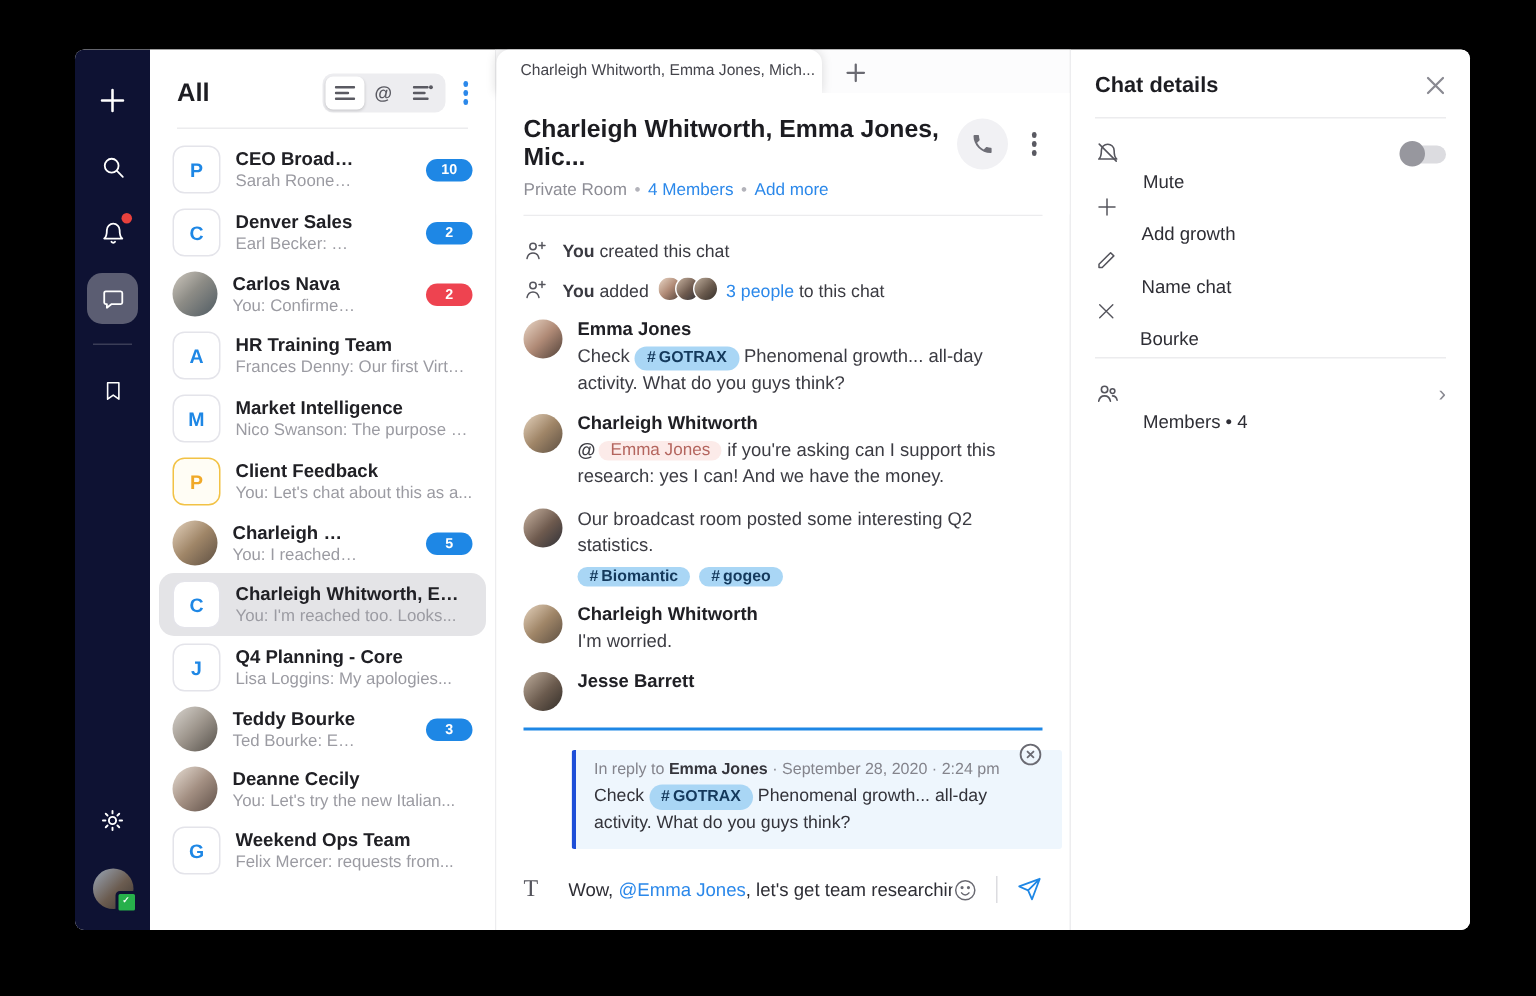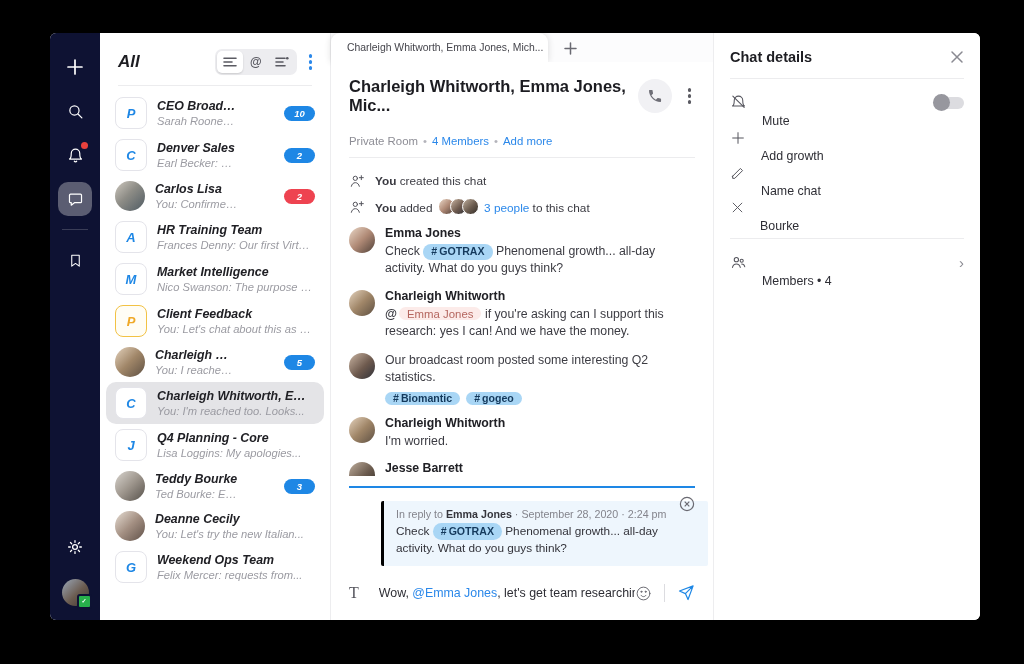--- a/index.html
+++ b/index.html
@@ -14,21 +14,21 @@
   .rail-btn.active{background:#5b5d72;border-radius:10px;}
   .rail-btn svg{stroke:#fff;fill:none;stroke-width:1.7;stroke-linecap:round;stroke-linejoin:round;}
   .rail-dot{position:absolute;top:4px;right:4px;width:7px;height:7px;border-radius:50%;background:#e8413d;}
   .rail-divider{width:26px;height:1px;background:#3a3d57;margin:8px 0;}
   .rail-spacer{flex:1;}
   .rail-avatar{width:27px;height:27px;border-radius:50%;position:relative;margin-top:10px;
     background:linear-gradient(135deg,#9aa7b8 0%,#6b5c50 55%,#3e3833 100%);cursor:pointer;}
   .rail-status{position:absolute;right:-3px;bottom:-3px;width:11px;height:11px;border-radius:3px;
     background:#27b04b;border:2px solid #0e1233;color:#fff;font-size:6px;line-height:11px;text-align:center;font-weight:700;}
   
-  .sidebar{width:230px;border-right:1px solid #ededef;display:flex;flex-direction:column;flex-shrink:0;background:#fff;font-style:italic;}
+  .sidebar{width:230px;border-right:1px solid #ededef;display:flex;flex-direction:column;flex-shrink:0;background:#fff;}
   .sb-head{display:flex;align-items:center;justify-content:space-between;padding:16px 14px 10px 18px;}
   .sb-title{font-size:17px;font-weight:700;color:#1d1d22;}
   .sb-head-right{display:flex;align-items:center;gap:8px;}
   .seg{display:flex;background:#ededf0;border-radius:7px;padding:2px;}
   .seg-btn{width:26px;height:22px;display:flex;align-items:center;justify-content:center;border-radius:5px;cursor:pointer;}
   .seg-btn.active{background:#fff;box-shadow:0 1px 2px rgba(0,0,0,.15);}
   .seg-btn svg{stroke:#5a5a62;stroke-width:1.6;stroke-linecap:round;fill:none;}
   .seg-at{font-size:12px;color:#5a5a62;font-weight:600;}
   .kebab{display:flex;flex-direction:column;gap:2.5px;padding:4px;cursor:pointer;}
   .kebab i{width:3.5px;height:3.5px;border-radius:50%;background:#2b88ea;display:block;}
@@ -50,21 +50,21 @@
   
   .main{flex:1;display:flex;flex-direction:column;min-width:0;background:#fff;}
   .tabbar{height:29px;display:flex;align-items:flex-end;background:#fcfcfd;flex-shrink:0;}
   .tab{height:29px;display:flex;align-items:center;background:#fff;border-radius:9px 9px 0 0;
     padding:0 16px;margin-left:0;font-size:10.4px;color:#45454c;max-width:185px;white-space:nowrap;
     box-shadow:0 0 7px rgba(0,0,0,.14);position:relative;z-index:1;cursor:pointer;}
   .tab-add{width:28px;height:28px;display:flex;align-items:center;justify-content:center;margin-left:8px;cursor:pointer;}
   .tab-add svg{stroke:#6a6a72;stroke-width:1.5;stroke-linecap:round;}
   .chat-head{display:flex;align-items:flex-start;justify-content:space-between;padding:15px 18px 10px;background:#fff;z-index:2;}
   .chat-title{font-size:16.5px;font-weight:700;color:#1c1c21;}
-  .chat-sub{font-size:11.4px;color:#8d8d95;margin-top:20px;}
+  .chat-sub{font-size:11.4px;color:#8d8d95;margin-top:6px;}
   .chat-sub .link{color:#2b88ea;cursor:pointer;}
   .chat-sub .dot{margin:0 5px;color:#b3b3ba;}
   .chat-head-actions{display:flex;align-items:center;gap:12px;margin-top:2px;}
   .phone-btn{width:34px;height:34px;border-radius:50%;background:#f1f1f4;display:flex;align-items:center;justify-content:center;cursor:pointer;}
   .phone-btn svg{fill:#6e6e76;}
   .kebab.dark i{background:#5a5a62;}
   .head-divider{height:1px;background:#ececee;margin:0 18px;}
   .msgs{flex:1;overflow:hidden;padding:6px 18px 0;}
   .sysmsg{display:flex;align-items:center;gap:10px;margin:9px 0;font-size:11.8px;color:#3a3a41;}
   .sysmsg svg{stroke:#55555d;stroke-width:1.5;fill:none;stroke-linecap:round;flex-shrink:0;}
@@ -80,21 +80,21 @@
   .msg-text{font-size:12.3px;color:#3c3c43;line-height:1.42;}
   .tag{display:inline-block;background:#a9d6f5;color:#14395c;border-radius:9px;padding:0.5px 8px;
     font-size:10.6px;font-weight:600;white-space:nowrap;cursor:pointer;}
   .tag .hash{font-weight:800;margin-right:2px;}
   .mention{white-space:nowrap;}
   .mention .at{font-weight:700;color:#3c3c43;margin-right:2px;}
   .mention .pill{background:#fcebe9;color:#b4655e;border-radius:9px;padding:0.5px 8px;font-size:11.4px;cursor:pointer;}
   .msg-tags{display:flex;gap:6px;margin-top:5px;}
   .reply-zone{position:relative;flex-shrink:0;padding:0 18px;}
   .blue-line{height:2px;background:#1e87e5;margin-top:10px;}
-  .reply-card{margin:13px 0 0 32px;width:300px;background:#eef6fd;border-left:3px solid #000000;
+  .reply-card{margin:13px 0 0 32px;width:300px;background:#eef6fd;border-left:3px solid #1d4ed8;
     padding:7px 12px 8px;border-radius:2px;}
   .reply-meta{font-size:10.7px;color:#84848c;}
   .reply-meta b{color:#35353c;font-weight:700;}
   .reply-body{font-size:11.8px;color:#33333a;line-height:1.5;margin-top:3px;}
   .reply-close{position:absolute;right:18px;top:20px;width:16px;height:16px;cursor:pointer;}
   .reply-close svg{stroke:#6a6a72;stroke-width:1.2;fill:none;}
   .composer{height:54px;display:flex;align-items:center;padding:0 18px;flex-shrink:0;}
   .fmt-T{font-family:"Liberation Serif",serif;font-size:16px;color:#55555d;margin-right:20px;cursor:pointer;}
   .composer-text{flex:1;font-size:12.4px;color:#2e2e35;white-space:nowrap;overflow:hidden;cursor:text;}
   .composer-actions{display:flex;align-items:center;}
@@ -205,21 +205,21 @@
           <div class="conv-av-letter">C</div>
           <div class="conv-texts">
             <div class="conv-name">Denver Sales</div>
             <div class="conv-prev">Earl Becker: Then its the...</div>
           </div>
           <span class="badge blue">2</span>
         </div>
         <div class="conv">
           <div class="conv-av-photo" style="background: linear-gradient(135deg, rgb(207, 201, 191) 0%, rgb(141, 140, 134) 45%, rgb(78, 90, 98) 100%);"></div>
           <div class="conv-texts">
-            <div class="conv-name">Carlos Lisa</div>
+            <div class="conv-name">Carlos Nava</div>
             <div class="conv-prev">You: Confirmed the numbers...</div>
           </div>
           <span class="badge red">2</span>
         </div>
         <div class="conv">
           <div class="conv-av-letter">A</div>
           <div class="conv-texts">
             <div class="conv-name">HR Training Team</div>
             <div class="conv-prev">Frances Denny: Our first Virtual...</div>
           </div>

